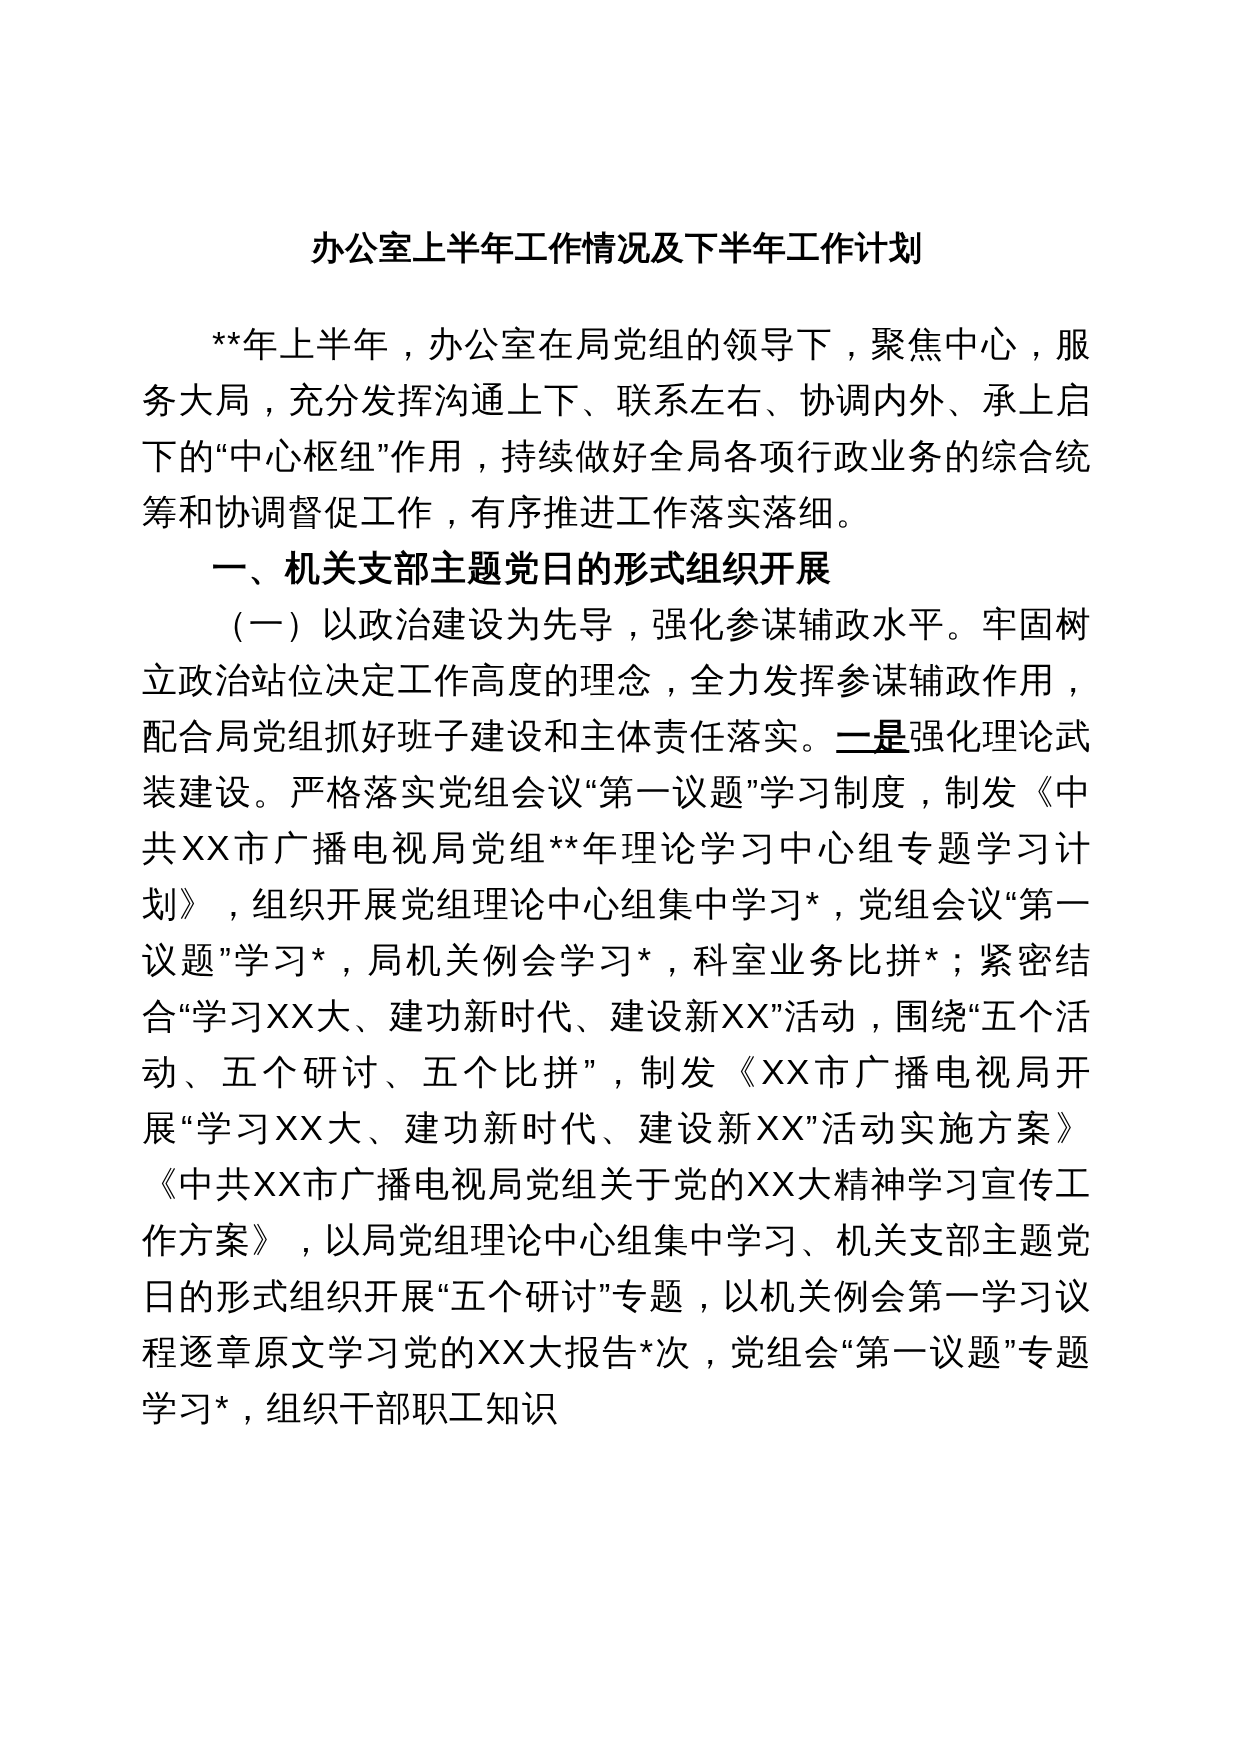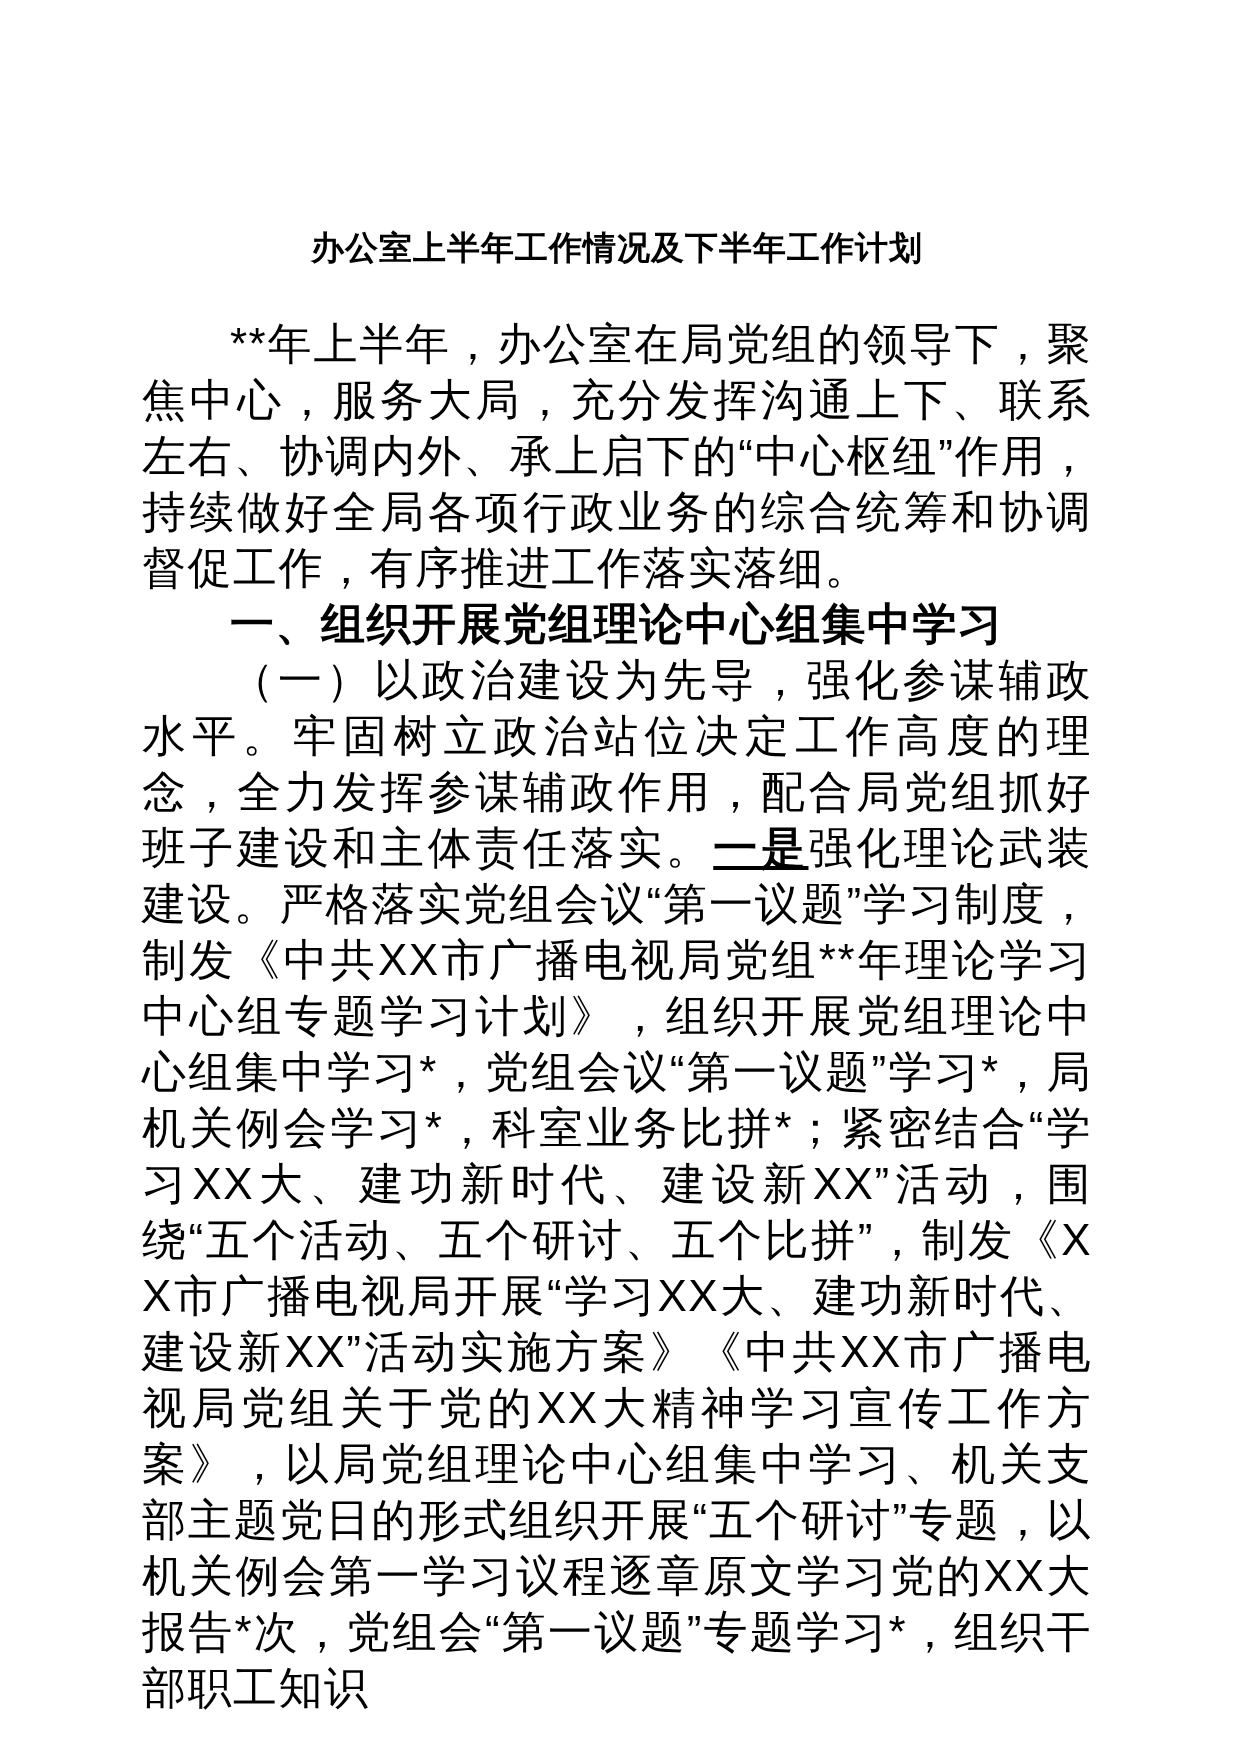--- a/index.html
+++ b/index.html
@@ -25,21 +25,21 @@
     margin: 0 0 40px 0;
     font-size: 33px;
     font-weight: 700;
     text-align: center;
     letter-spacing: 1px;
     line-height: 56px;
     color: #000000;
   }
   .para {
     margin: 0;
-    font-size: 44px;
+    font-size: 35px;
     line-height: 56px;
     letter-spacing: 1.5px;
     text-align: justify;
     text-indent: 2em;
     color: #000000;
     word-break: break-all;
   }
   .section-heading {
     font-weight: 700;
   }
@@ -51,18 +51,18 @@
 </head>
 <body>
 
 <div class="page">
   <div class="content">
 
     <h1 class="doc-title">办公室上半年工作情况及下半年工作计划</h1>
 
     <p class="para">**年上半年，办公室在局党组的领导下，聚焦中心，服务大局，充分发挥沟通上下、联系左右、协调内外、承上启下的“中心枢纽”作用，持续做好全局各项行政业务的综合统筹和协调督促工作，有序推进工作落实落细。</p>
 
-    <h2 class="para section-heading">一、组织开展党组理论中心组集中学习</h2>
+    <h2 class="para section-heading">一、机关支部主题党日的形式组织开展</h2>
 
     <p class="para"><span>（一）以政治建设为先导，强化参谋辅政水平。牢固树立政治站位决定工作高度的理念，全力发挥参谋辅政作用，配合局党组抓好班子建设和主体责任落实。</span><span class="bold-run">一是</span><span>强化理论武装建设。严格落实党组会议“第一议题”学习制度，制发《中共XX市广播电视局党组**年理论学习中心组专题学习计划》，组织开展党组理论中心组集中学习*，党组会议“第一议题”学习*，局机关例会学习*，科室业务比拼*；紧密结合“学习XX大、建功新时代、建设新XX”活动，围绕“五个活动、五个研讨、五个比拼”，制发《XX市广播电视局开展“学习XX大、建功新时代、建设新XX”活动实施方案》《中共XX市广播电视局党组关于党的XX大精神学习宣传工作方案》，以局党组理论中心组集中学习、机关支部主题党日的形式组织开展“五个研讨”专题，以机关例会第一学习议程逐章原文学习党的XX大报告*次，党组会“第一议题”专题学习*，组织干部职工知识</span></p>
 
   </div>
 </div>
 
 </body></html>

